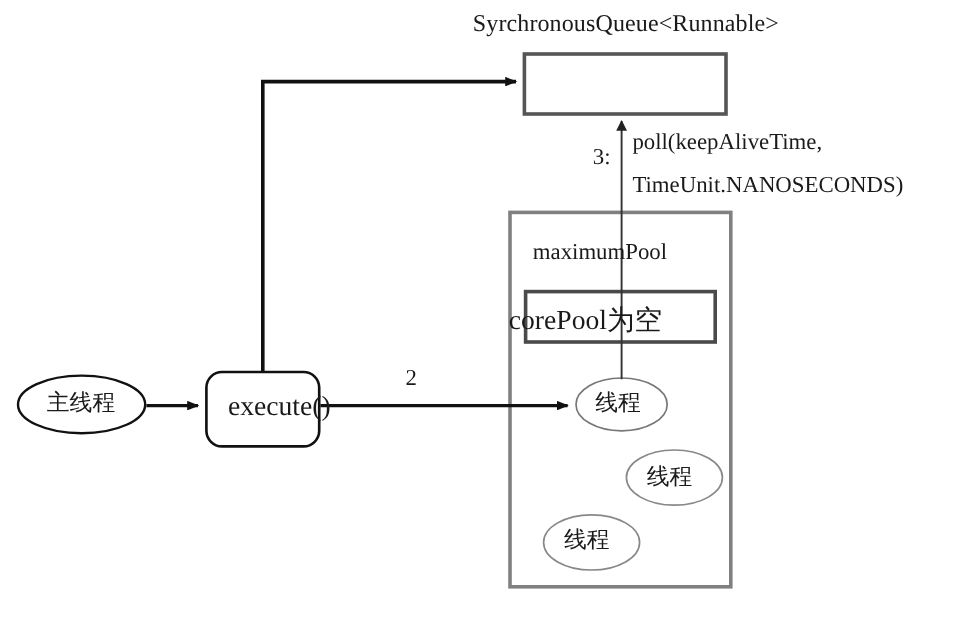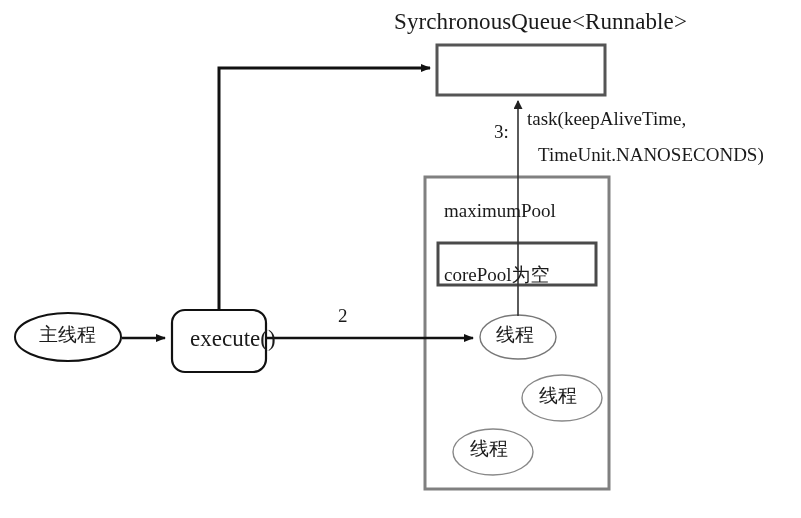--- a/index.html
+++ b/index.html
@@ -29,61 +29,60 @@
     position: absolute;
     white-space: nowrap;
     line-height: 1.15;
     color: #1a1a1a;
   }
   .serif-txt { font-family: "Liberation Serif", "DejaVu Serif", serif; }
 
   
   #queue-title {
     left: 394px; top: 9px;
-    font-size: 23px;
+    font-size: 20px;
     letter-spacing: 0.1px;
     text-align: center;
   }
   #offer-label {
     left: 229px; top: 144px;
     font-size: 19px;
   }
   #poll-index-label {
     left: 494px; top: 121px;
     font-size: 19px;
   }
   #poll-line1 {
     left: 527px; top: 108px;
     font-size: 19px;
   }
   #poll-line2 {
-    left: 538px; top: 144px;
+    left: 527px; top: 144px;
     font-size: 19px;
     font-family: Liberation Serif, serif;
   }
   #maximumpool-label {
     left: 434px; top: 200px;
     font-size: 19px;
     margin-left: 10px;
   }
   #corepool-label {
-    left: 444px; top: 254px;
-    font-size: 19px;
-    margin-top: 10px;
+    left: 424px; top: 254px;
+    font-size: 23px;
   }
   #execute-label {
     left: 190px; top: 326px;
     font-size: 23px;
   }
   #step2-label {
     left: 338px; top: 305px;
     font-size: 19px;
   }
   .cjk {
-    font-family: Liberation Mono, monospace;
+    font-family: Liberation Sans, sans-serif;
     font-size: 19px;
   }
   #main-thread-label {
     left: 39px; top: 326px;
   }
   #thread-label-1 {
     left: 496px; top: 326px;
   }
   #thread-label-2 {
     left: 539px; top: 387px;
@@ -128,21 +127,21 @@
     <path d="M267,338 L473,338" fill="none" stroke="#111111" stroke-width="2.6" marker-end="url(#arrow-dark)"></path>
 
     <path d="M518,316 L518,101" fill="none" stroke="#333333" stroke-width="1.6" marker-end="url(#arrow-thin)"></path>
   </svg>
 
   <div class="lbl serif-txt" id="queue-title">SyrchronousQueue&lt;Runnable&gt;</div>
 
 
   <div class="lbl serif-txt" id="poll-index-label">3:</div>
 
-  <div class="lbl serif-txt" id="poll-line1">task(keepAliveTime,</div>
+  <div class="lbl serif-txt" id="poll-line1">poll(keepAliveTime,</div>
 
   <div class="lbl serif-txt" id="poll-line2">TimeUnit.NANOSECONDS)</div>
 
   <div class="lbl serif-txt" id="maximumpool-label">maximumPool</div>
 
   <div class="lbl serif-txt" id="corepool-label">corePool为空</div>
 
   <div class="lbl serif-txt" id="execute-label">execute()</div>
 
   <div class="lbl serif-txt" id="step2-label">2</div>

